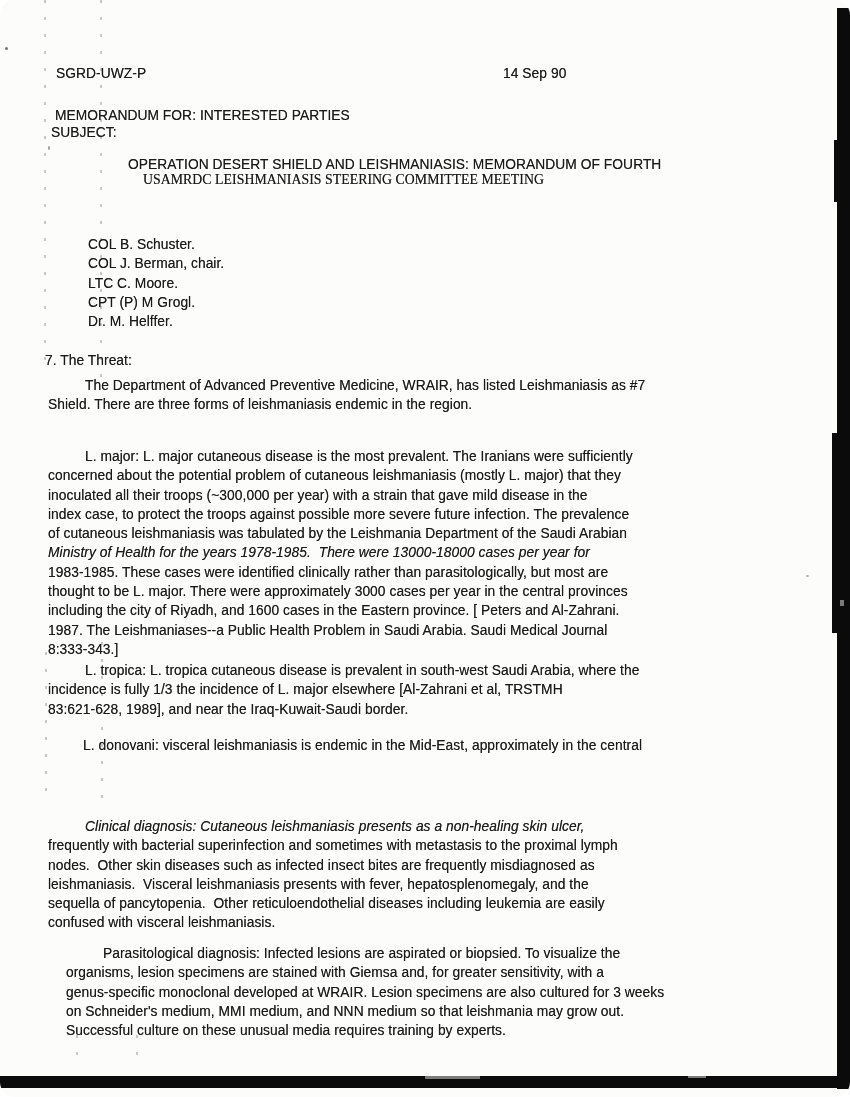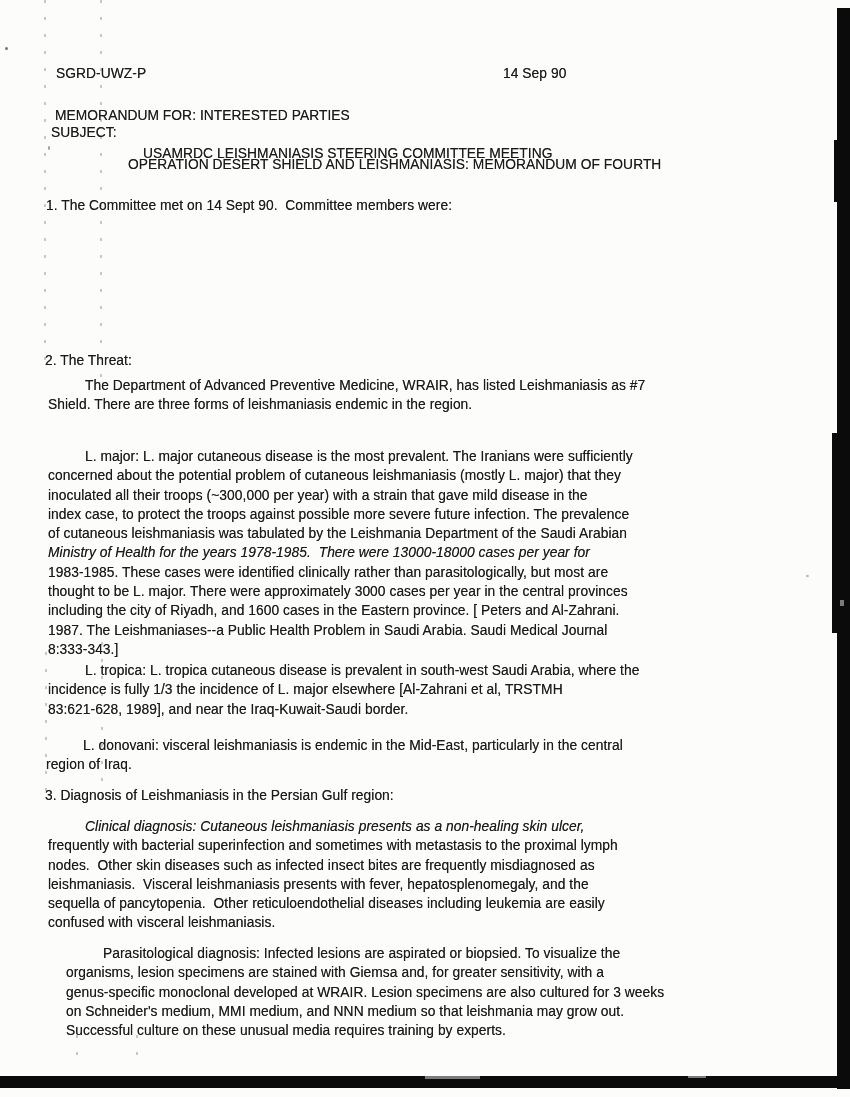--- a/index.html
+++ b/index.html
@@ -4,20 +4,21 @@
 <style>
   html, body { margin: 0; padding: 0; background: #ffffff; }
 
   .page {
     position: relative;
     width: 850px;
     height: 1097px;
     overflow: hidden;
     font-family: "Liberation Sans", sans-serif;
     color: #1a1a1a;
+    border-radius: 15px;
   }
 
   
   .txt {
     position: absolute;
     white-space: pre;
     font-size: 13.8px;
     line-height: 19.3px;
     letter-spacing: 0.05px;
     text-shadow: 0 0 0.6px rgba(25,25,25,0.65);
@@ -25,21 +26,21 @@
   .line { white-space: pre; }
   .em   { font-style: italic; }
   .ind  { padding-left: 37px; }
 
   
   #office-symbol { top: 64px;  left: 56px; }
   #memo-date     { top: 64px;  left: 503px; text-align: center; }
   #memo-for      { top: 106px; left: 55px; }
   #subject-label { top: 123px; left: 51px; }
   #subject-line1 { top: 155px; left: 128px; }
-  #subject-line2 { top: 144px; left: 143px; }
+  #subject-line2 { top: 170px; left: 143px; font-family: Liberation Serif, serif; }
   #para1-intro   { top: 196px; left: 46px; }
   #committee     { top: 235px; left: 88px; }
   #heading-2     { top: 351px; left: 45px; }
   #para-threat   { top: 376px; left: 48px; }
   #para-major    { top: 447px; left: 48px; }
   #para-tropica  { top: 661px; left: 48px; }
   #para-donovani { top: 736px; left: 46px; }
   #heading-3     { top: 786px; left: 45px; }
   #para-clinical { top: 817px; left: 48px; }
   #para-parasit  { top: 944px; left: 49px; margin-left: 17px; }
@@ -99,32 +100,31 @@
 
   <div class="txt" id="office-symbol">SGRD-UWZ-P</div>
   <div class="txt" id="memo-date">14 Sep 90</div>
 
   <div class="txt" id="memo-for">MEMORANDUM FOR: INTERESTED PARTIES</div>
 
   <div class="txt" id="subject-label">SUBJECT:</div>
   <div class="txt" id="subject-line1">OPERATION DESERT SHIELD AND LEISHMANIASIS: MEMORANDUM OF FOURTH</div>
   <div class="txt" id="subject-line2">USAMRDC LEISHMANIASIS STEERING COMMITTEE MEETING</div>
 
-  <div class="txt" id="para1-intro">1. The Committee met on 14 Sept 90.  Committee members were:</div>
 
+  <div class="txt" id="committee"><div class="line">COL B. Schuster.</div><div class="line">COL J. Berman, chair.</div><div class="line">LTC C. Moore.</div><div class="line">CPT (P) M Grogl.</div><div class="line">Dr. M. Helffer.</div></div>
 
-  <div class="txt" id="heading-2">2. The Threat:</div>
+  <div class="txt" id="heading-2">7. The Threat:</div>
 
   <div class="txt" id="para-threat"><div class="line ind">The Department of Advanced Preventive Medicine, WRAIR, has listed Leishmaniasis as #7</div><div class="line">Shield. There are three forms of leishmaniasis endemic in the region.</div></div>
 
   <div class="txt" id="para-major"><div class="line ind">L. major: L. major cutaneous disease is the most prevalent. The Iranians were sufficiently</div><div class="line">concerned about the potential problem of cutaneous leishmaniasis (mostly L. major) that they</div><div class="line">inoculated all their troops (~300,000 per year) with a strain that gave mild disease in the</div><div class="line">index case, to protect the troops against possible more severe future infection. The prevalence</div><div class="line">of cutaneous leishmaniasis was tabulated by the Leishmania Department of the Saudi Arabian</div><div class="line em">Ministry of Health for the years 1978-1985.  There were 13000-18000 cases per year for</div><div class="line">1983-1985. These cases were identified clinically rather than parasitologically, but most are</div><div class="line">thought to be L. major. There were approximately 3000 cases per year in the central provinces</div><div class="line">including the city of Riyadh, and 1600 cases in the Eastern province. [ Peters and Al-Zahrani.</div><div class="line">1987. The Leishmaniases--a Public Health Problem in Saudi Arabia. Saudi Medical Journal</div><div class="line">8:333-343.]</div></div>
 
   <div class="txt" id="para-tropica"><div class="line ind">L. tropica: L. tropica cutaneous disease is prevalent in south-west Saudi Arabia, where the</div><div class="line">incidence is fully 1/3 the incidence of L. major elsewhere [Al-Zahrani et al, TRSTMH</div><div class="line">83:621-628, 1989], and near the Iraq-Kuwait-Saudi border.</div></div>
 
-  <div class="txt" id="para-donovani"><div class="line ind">L. donovani: visceral leishmaniasis is endemic in the Mid-East, particularly in the central</div><div class="line">region of Iraq.</div></div>
+  <div class="txt" id="para-donovani"><div class="line ind">L. donovani: visceral leishmaniasis is endemic in the Mid-East, approximately in the central</div></div>
 
-  <div class="txt" id="heading-3">3. Diagnosis of Leishmaniasis in the Persian Gulf region:</div>
 
   <div class="txt" id="para-clinical"><div class="line em ind">Clinical diagnosis: Cutaneous leishmaniasis presents as a non-healing skin ulcer,</div><div class="line">frequently with bacterial superinfection and sometimes with metastasis to the proximal lymph</div><div class="line">nodes.  Other skin diseases such as infected insect bites are frequently misdiagnosed as</div><div class="line">leishmaniasis.  Visceral leishmaniasis presents with fever, hepatosplenomegaly, and the</div><div class="line">sequella of pancytopenia.  Other reticuloendothelial diseases including leukemia are easily</div><div class="line">confused with visceral leishmaniasis.</div></div>
 
   <div class="txt" id="para-parasit"><div class="line ind">Parasitological diagnosis: Infected lesions are aspirated or biopsied. To visualize the</div><div class="line">organisms, lesion specimens are stained with Giemsa and, for greater sensitivity, with a</div><div class="line">genus-specific monoclonal developed at WRAIR. Lesion specimens are also cultured for 3 weeks</div><div class="line">on Schneider's medium, MMI medium, and NNN medium so that leishmania may grow out.</div><div class="line">Successful culture on these unusual media requires training by experts.</div></div>
 
 </div>
 
 </body></html>

